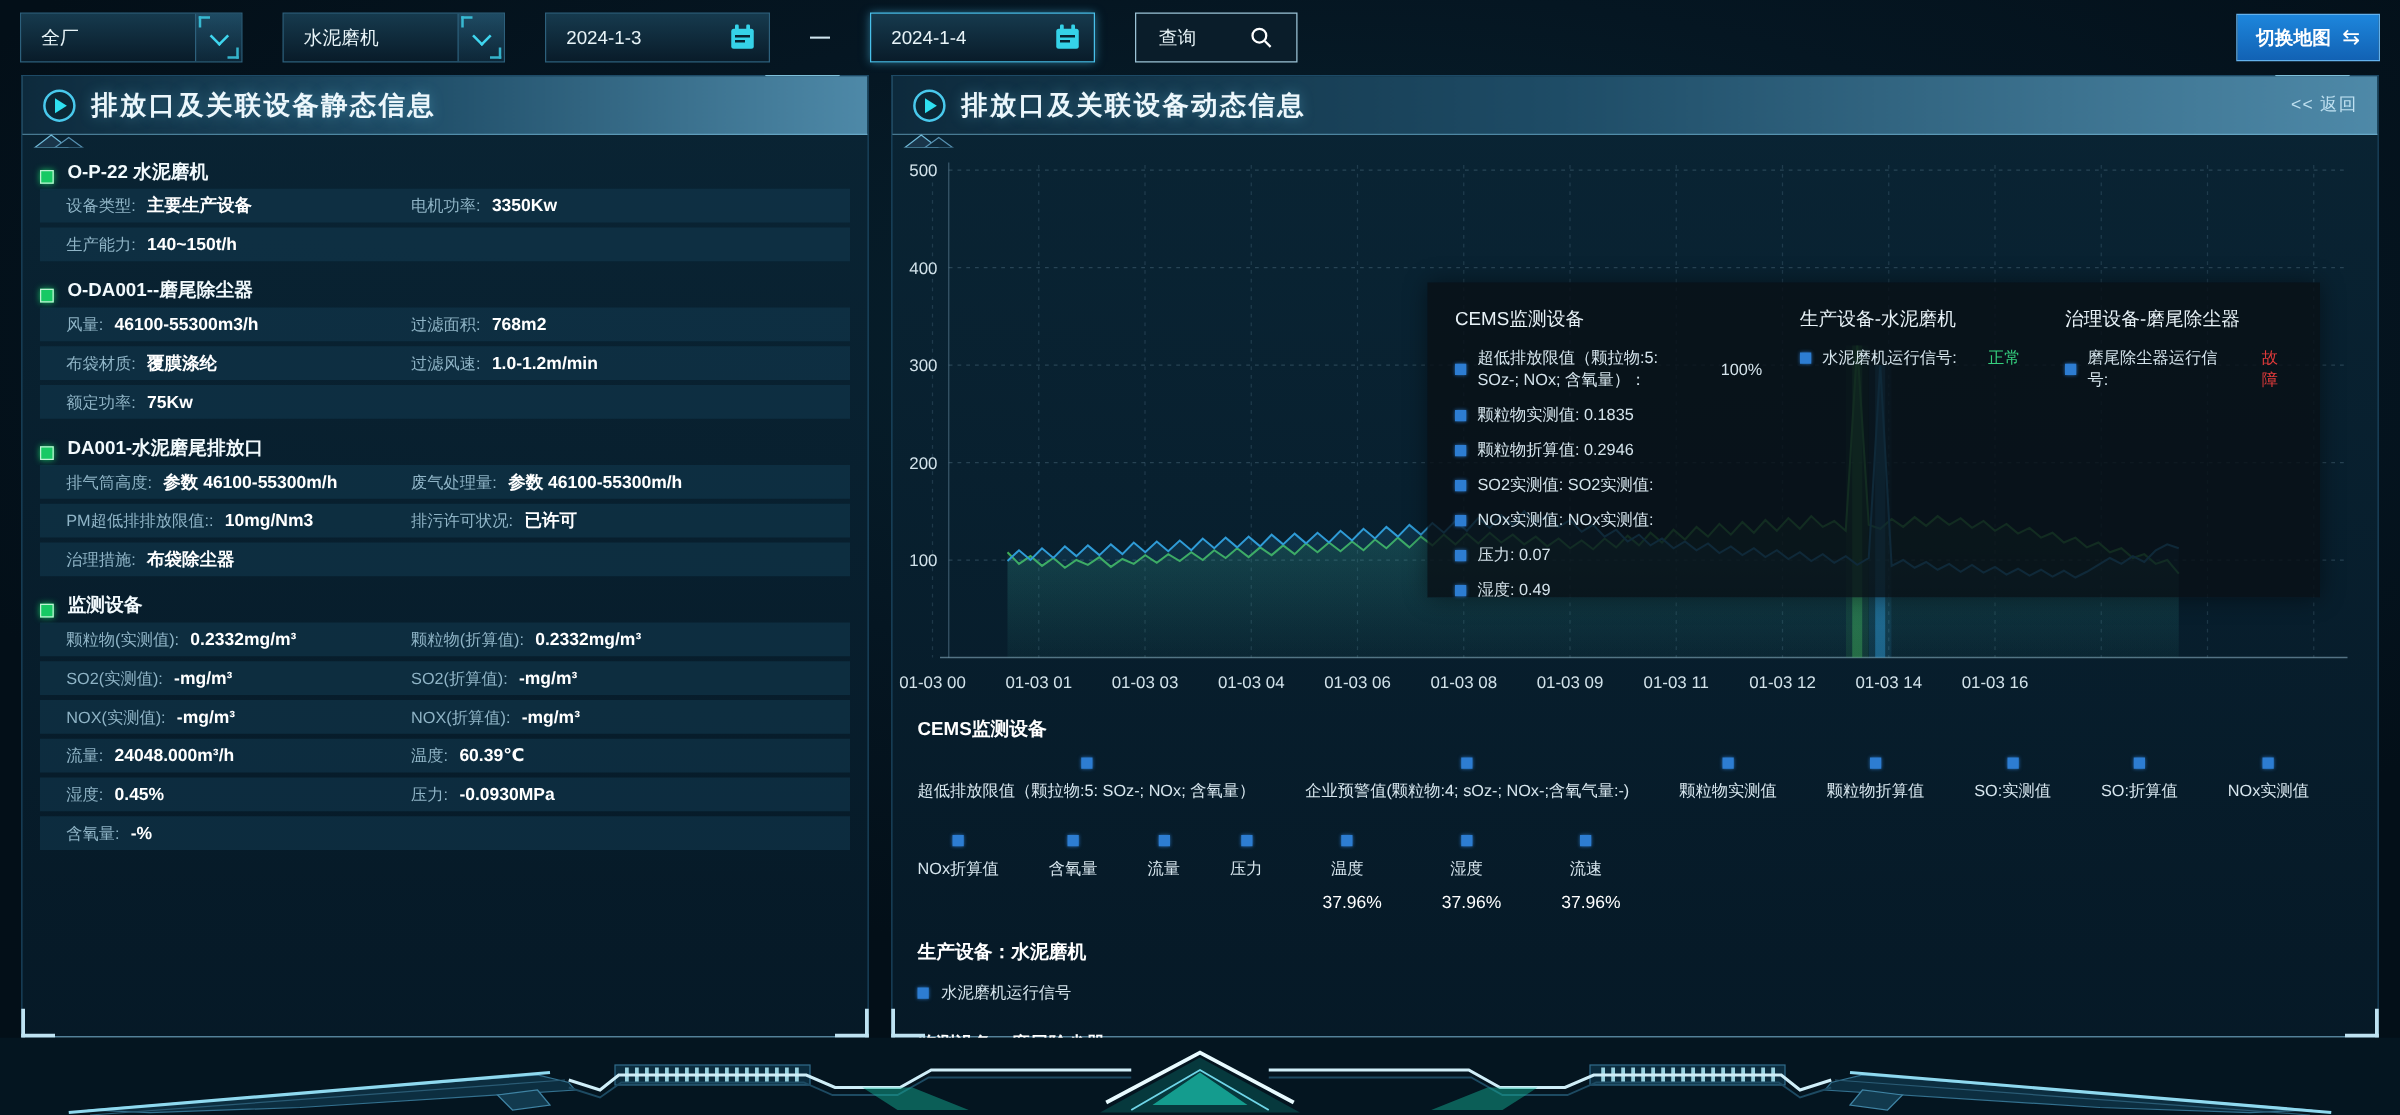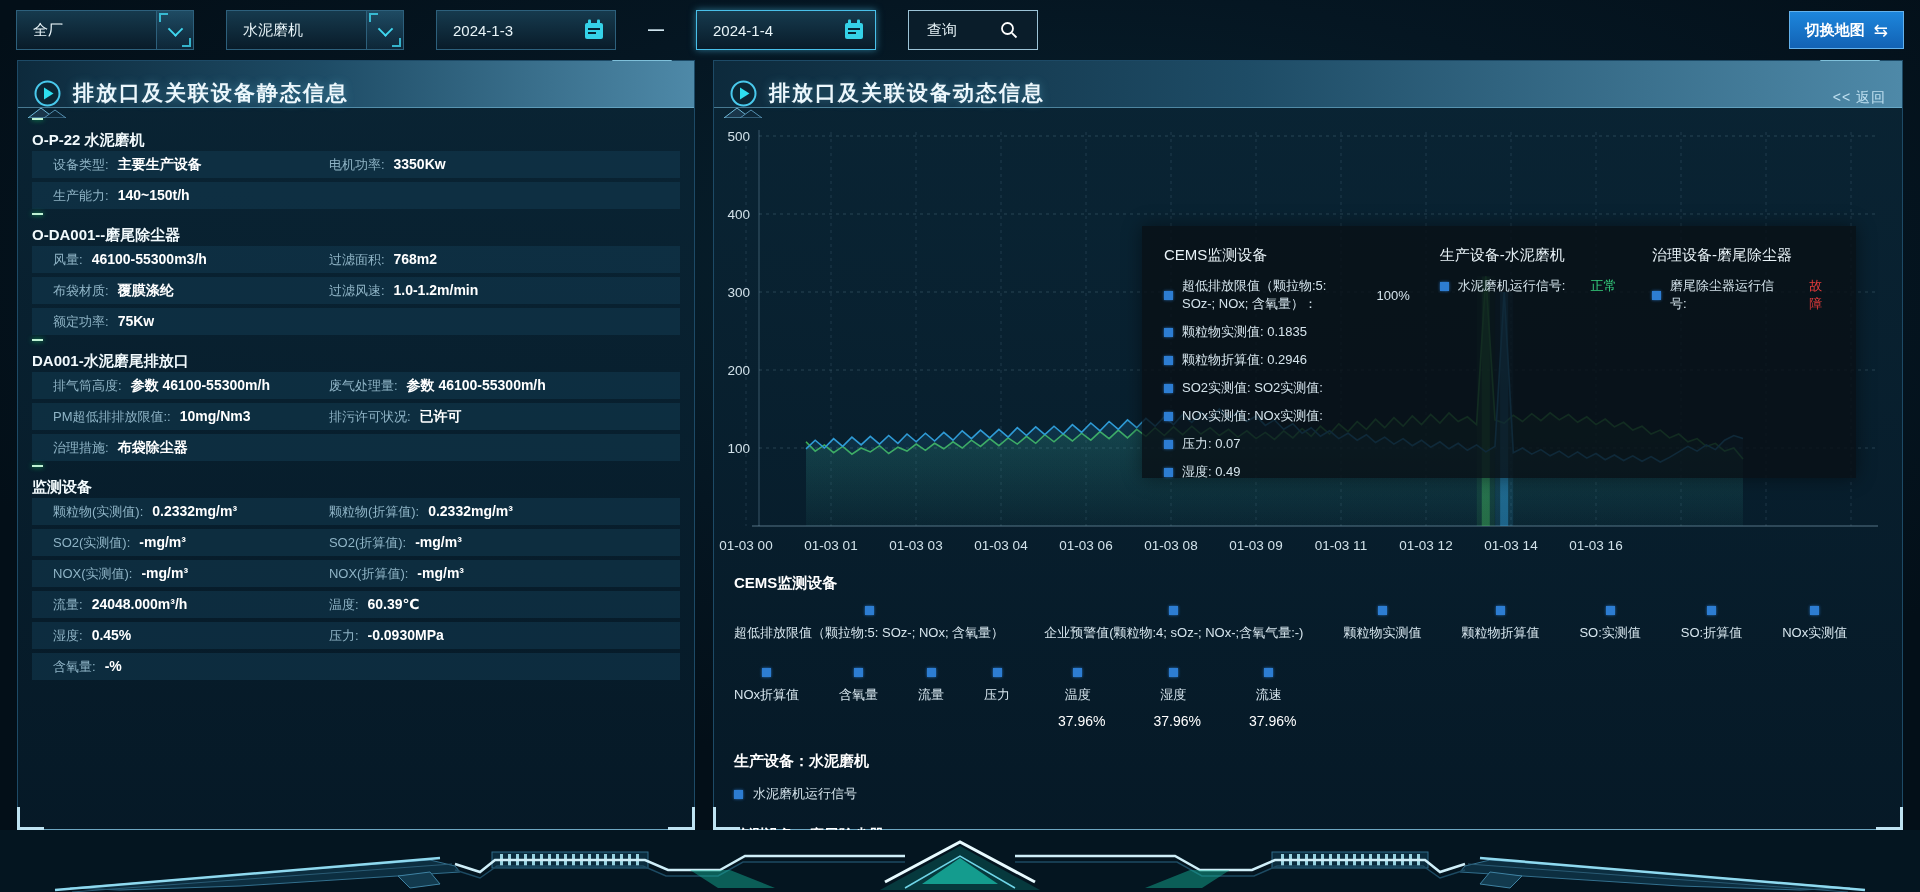--- a/index.html
+++ b/index.html
@@ -34,30 +34,30 @@
     background:linear-gradient(180deg,rgba(10,37,53,.93),rgba(6,26,40,.93));
     border:1px solid #1d4a66;border-bottom:1px solid #6ea7c2;}
   .panel::before{content:"";position:absolute;top:-1px;right:22px;width:58px;height:7px;
     background:linear-gradient(180deg,#9fd4ea,#437touch) ;background:#103348;border:1px solid #7fc0da;border-bottom:none;
     clip-path:polygon(0 0,100% 0,86% 100%,14% 100%);}
   .panel-left{left:17px;width:678px;height:770px;}
   .panel-right{left:713px;width:1190px;height:770px;}
   .corner{position:absolute;width:24px;height:20px;pointer-events:none;}
   .corner-bl{left:-1px;bottom:-1px;border-left:3px solid #bfe3f2;border-bottom:3px solid #bfe3f2;}
   .corner-br{right:-1px;bottom:-1px;border-right:3px solid #bfe3f2;border-bottom:3px solid #bfe3f2;}
-  .panel-header{position:relative;height:46px;display:flex;align-items:flex-end;padding:0 16px;
+  .panel-header{position:relative;height:46px;display:flex;align-items:center;padding:0 16px;
     background:linear-gradient(90deg,#0d2a3c 0%,#1e4c66 45%,#4e89a8 100%);
     border-bottom:1px solid rgba(130,200,230,.5);}
   .panel-title{font-size:21px;font-weight:bold;color:#ecf7fc;letter-spacing:2px;margin-left:12px;
     text-shadow:0 0 10px rgba(120,220,255,.35);}
   .back-link{margin-left:auto;color:#bfe0f0;font-size:14px;cursor:pointer;letter-spacing:1px;}
   .mtn{position:absolute;left:8px;bottom:-11px;}
   
   .static-body{padding:8px 14px 0 14px;}
-  .section-heading{display:flex;align-items:flex-start;gap:11px;height:29px;margin-top:2px;flex-direction:column;}
+  .section-heading{display:flex;align-items:flex-end;gap:11px;height:29px;margin-top:2px;}
   .bullet{width:9px;height:9px;background:var(--bullet-green,#17c964);border:1px solid #bff2d4;
     box-shadow:0 0 5px rgba(23,201,100,.9);}
   .heading-text{font-size:15px;font-weight:bold;color:#f2fafd;}
   .info-row{display:flex;align-items:center;background:rgba(19,58,80,.55);min-height:27px;margin:4px 0;padding-left:21px;}
   .cell{display:flex;align-items:baseline;gap:9px;}
   .cell:first-child{width:44%;}
   .lbl{color:#8fb4c6;font-size:13px;white-space:nowrap;}
   .val{color:#ffffff;font-size:14px;font-weight:bold;white-space:nowrap;}
   
   .unit-label{color:#cfe3ea;font-size:13px;margin:8px 0 0 14px;height:18px;}

